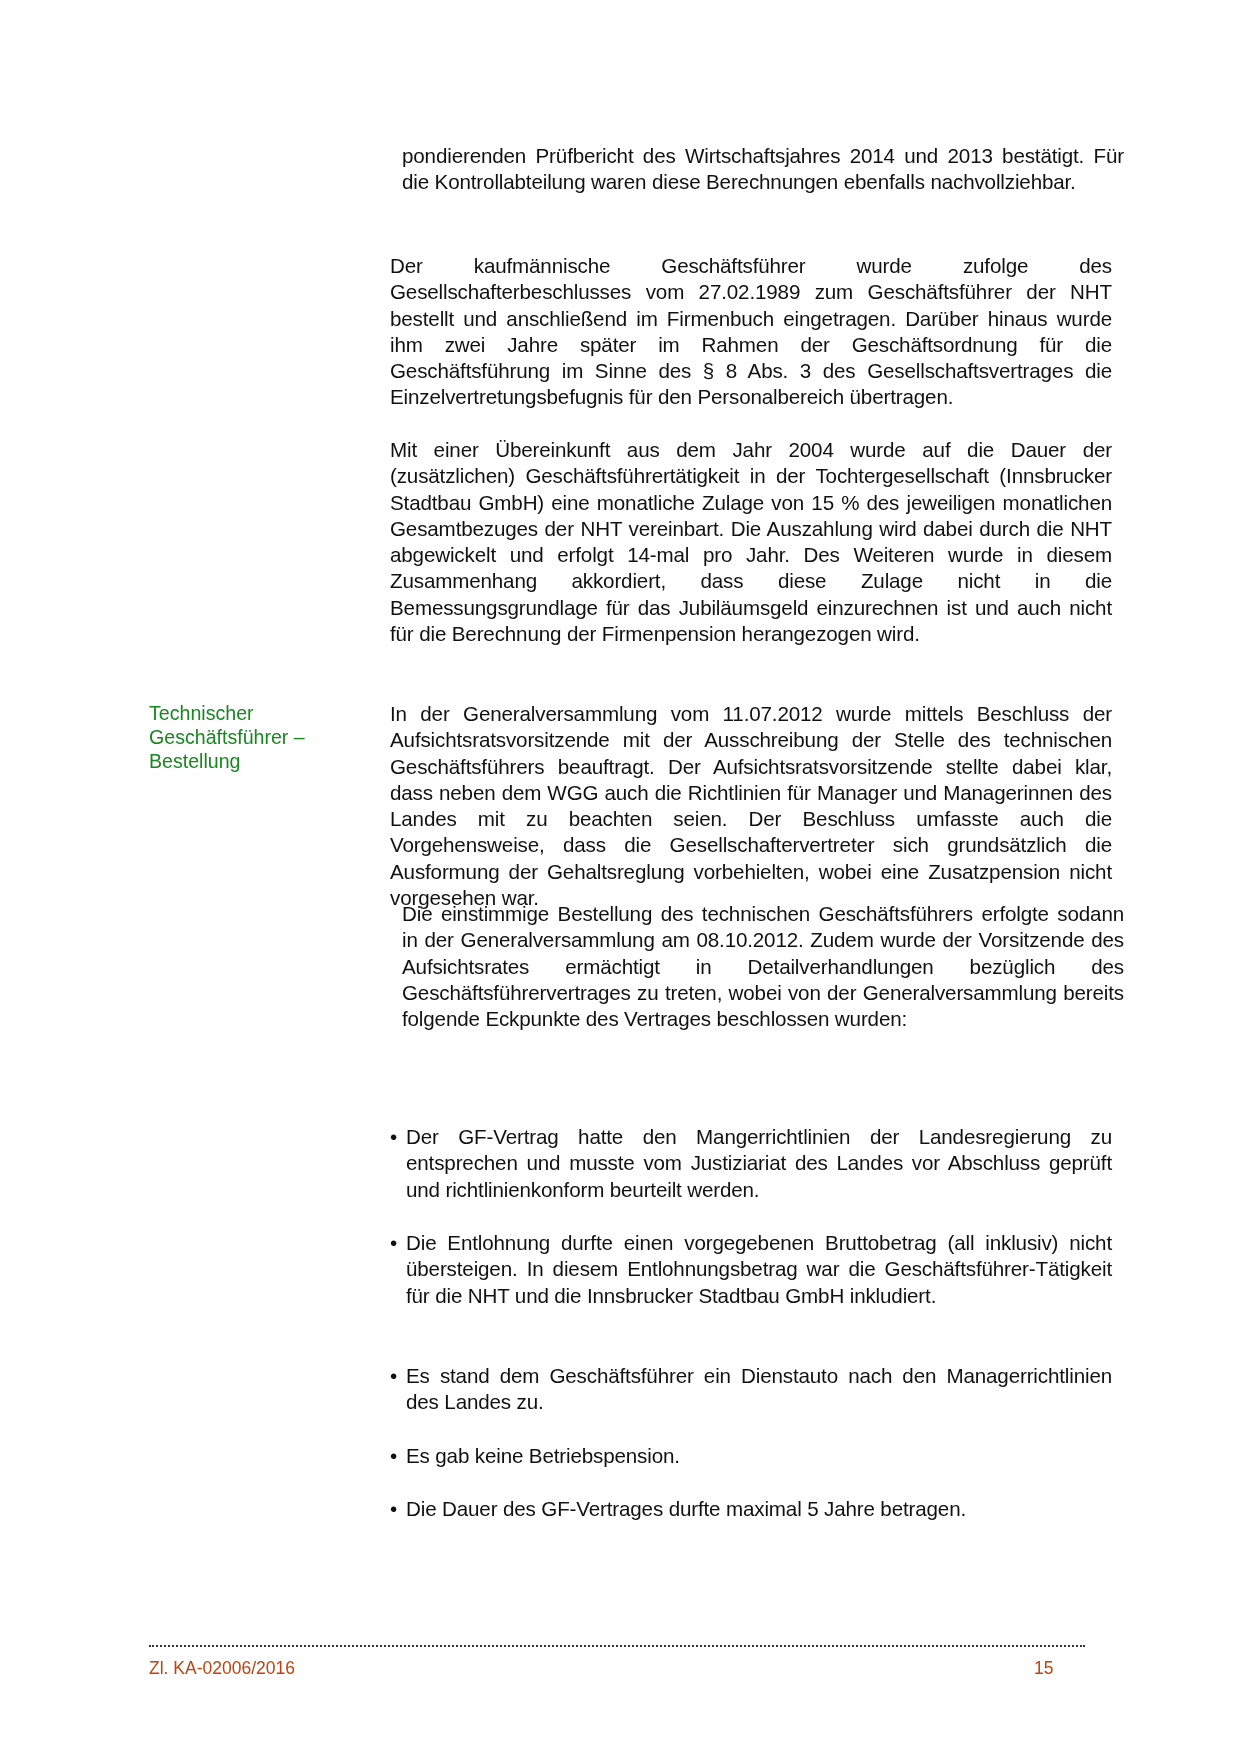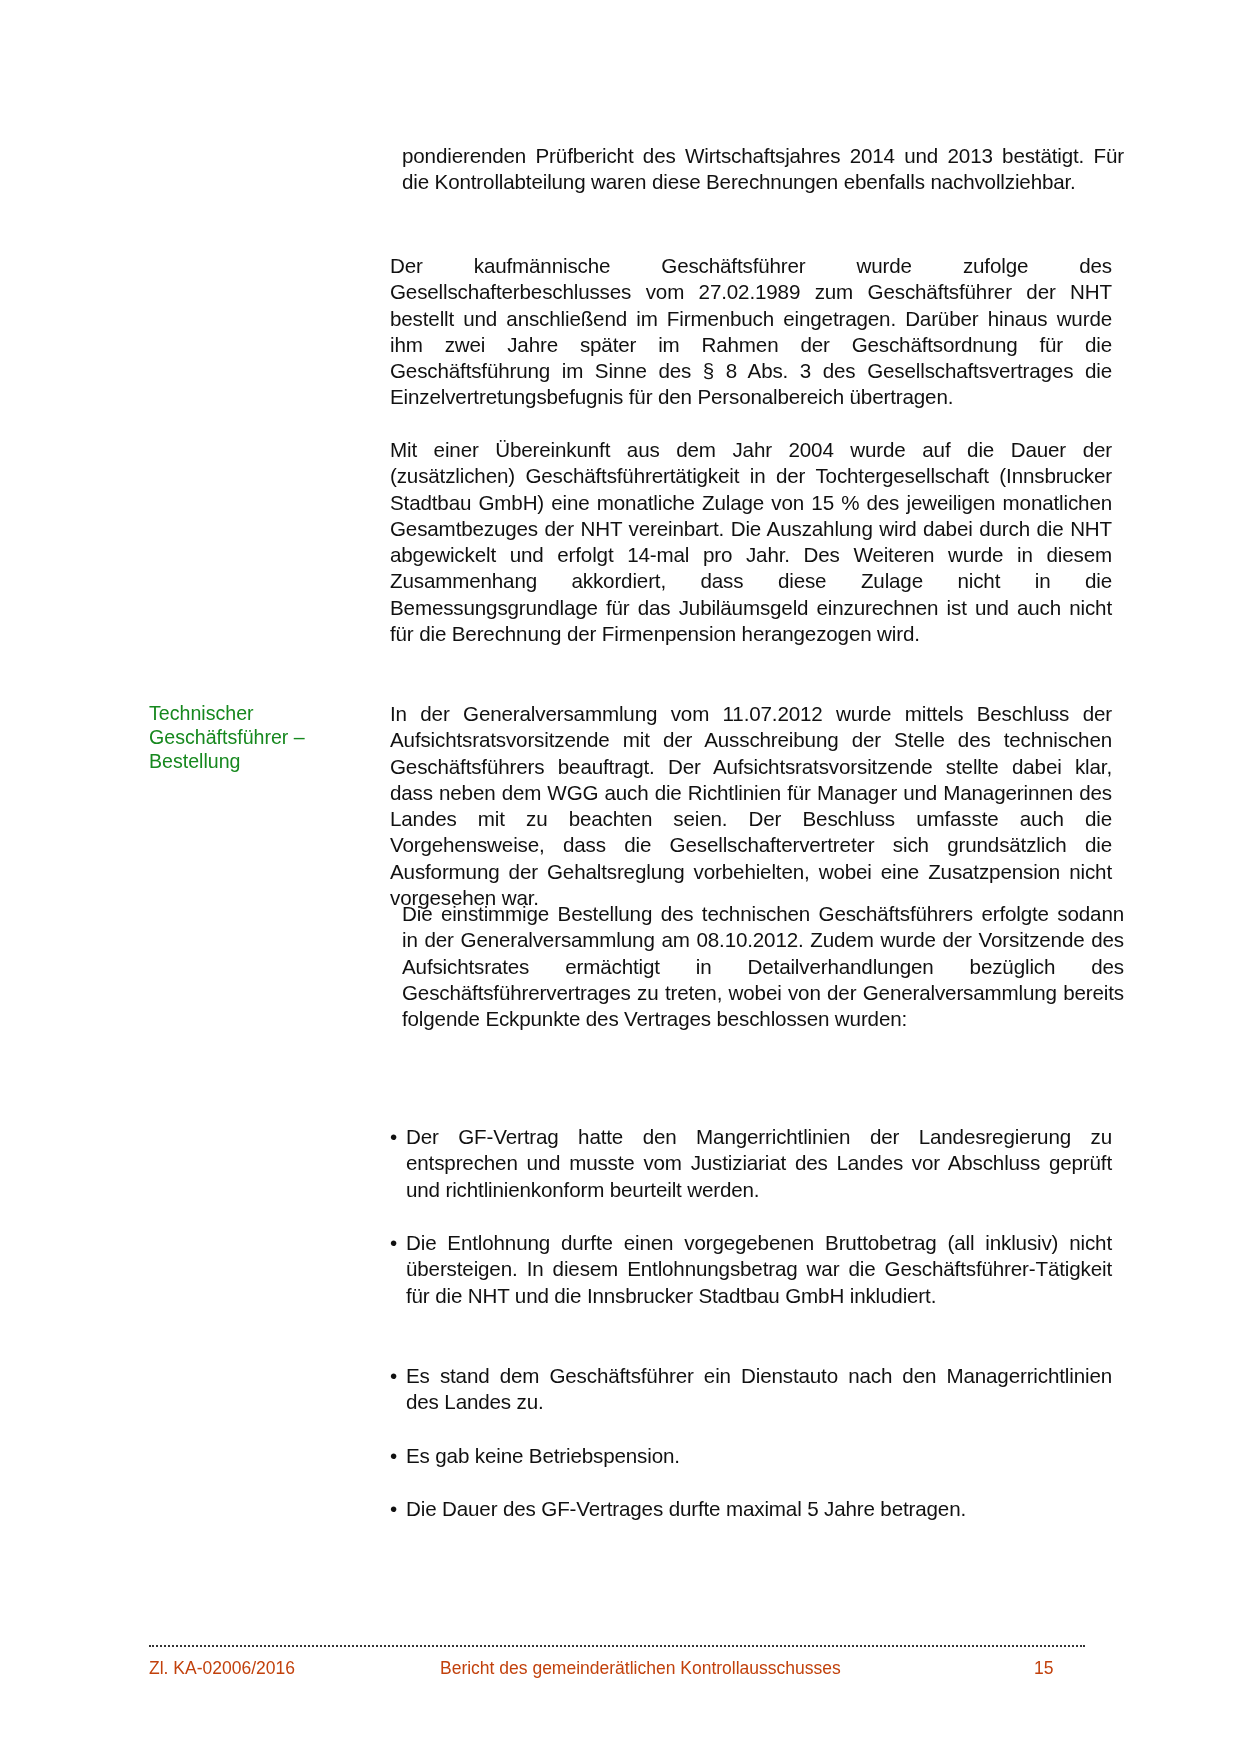--- a/index.html
+++ b/index.html
@@ -67,15 +67,14 @@
     <span class="dot">•</span>
     <span class="txt">Es gab keine Betriebspension.</span>
   </div>
   <div class="bullet-item" style="top:1496px;">
     <span class="dot">•</span>
     <span class="txt">Die Dauer des GF-Vertrages durfte maximal 5 Jahre betragen.</span>
   </div>
 
   <div class="footer-rule"></div>
   <div class="footer-text" style="left:149px;">Zl. KA-02006/2016</div>
-  <div class="footer-text" style="left:440px;">Bericht des gemeinderätlichen Kontrollausschusses</div>
   <div class="footer-text" style="left:1034px;">15</div>
 </div>
 
 </body></html>

